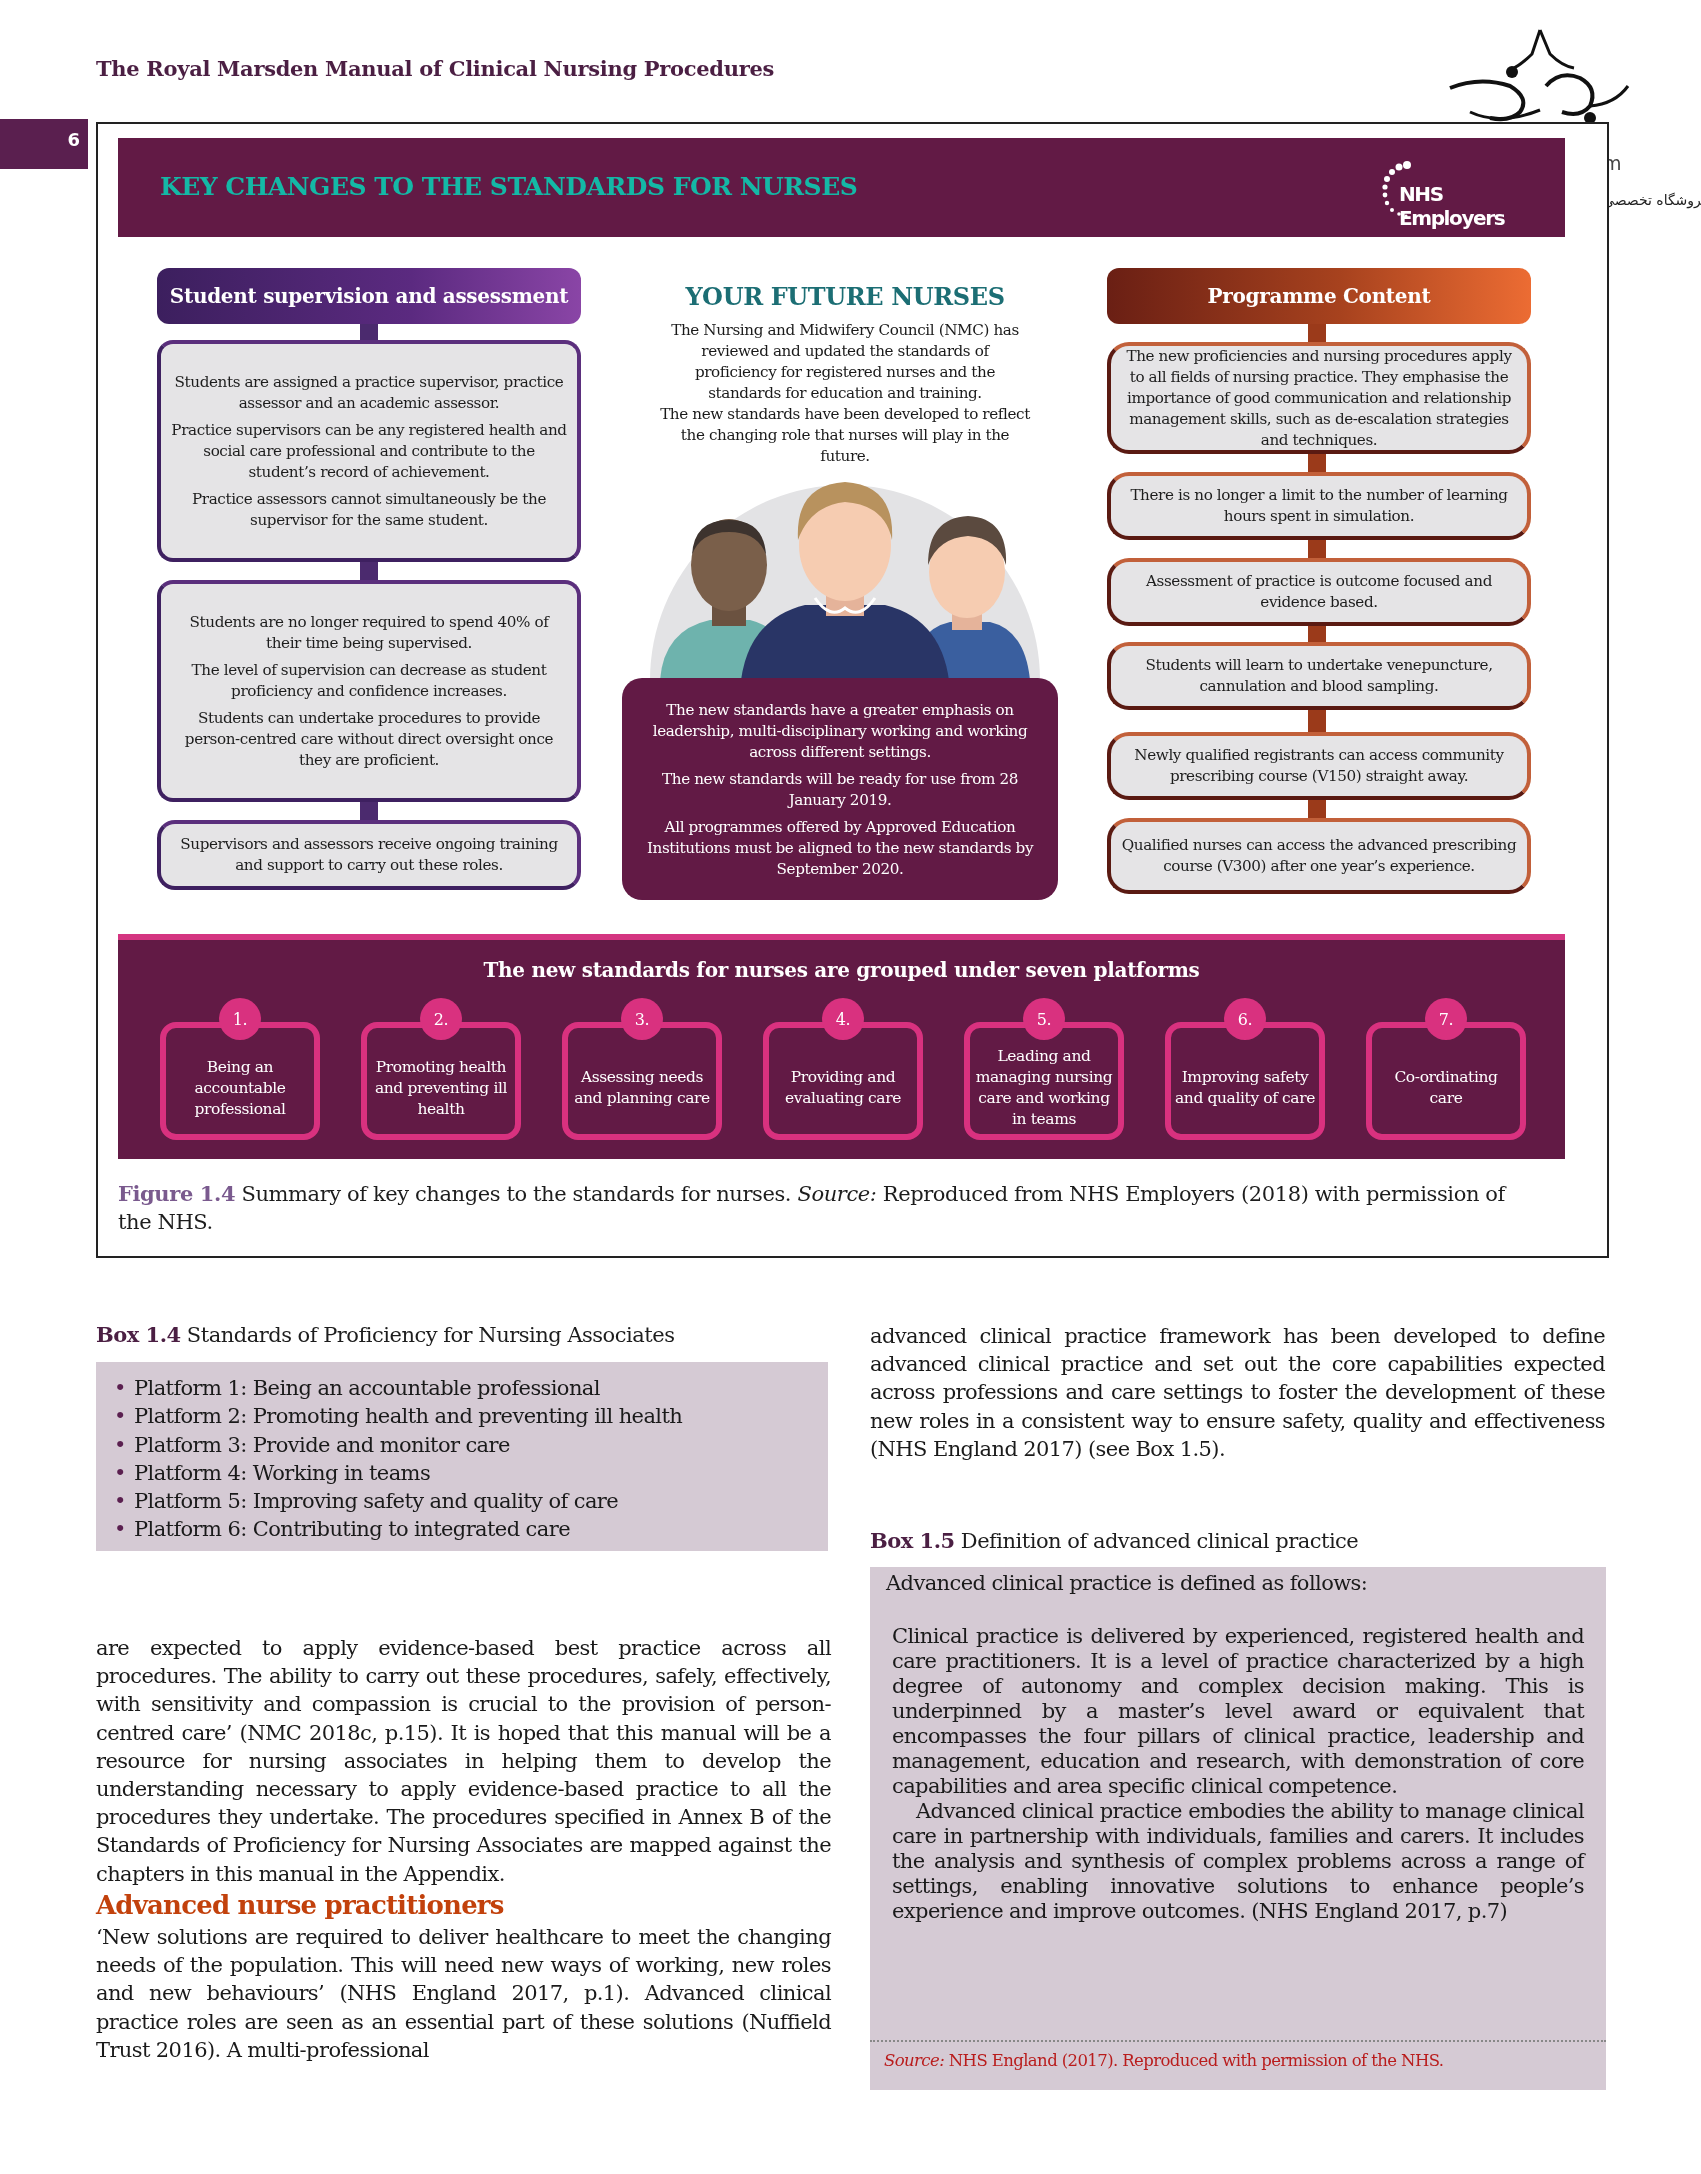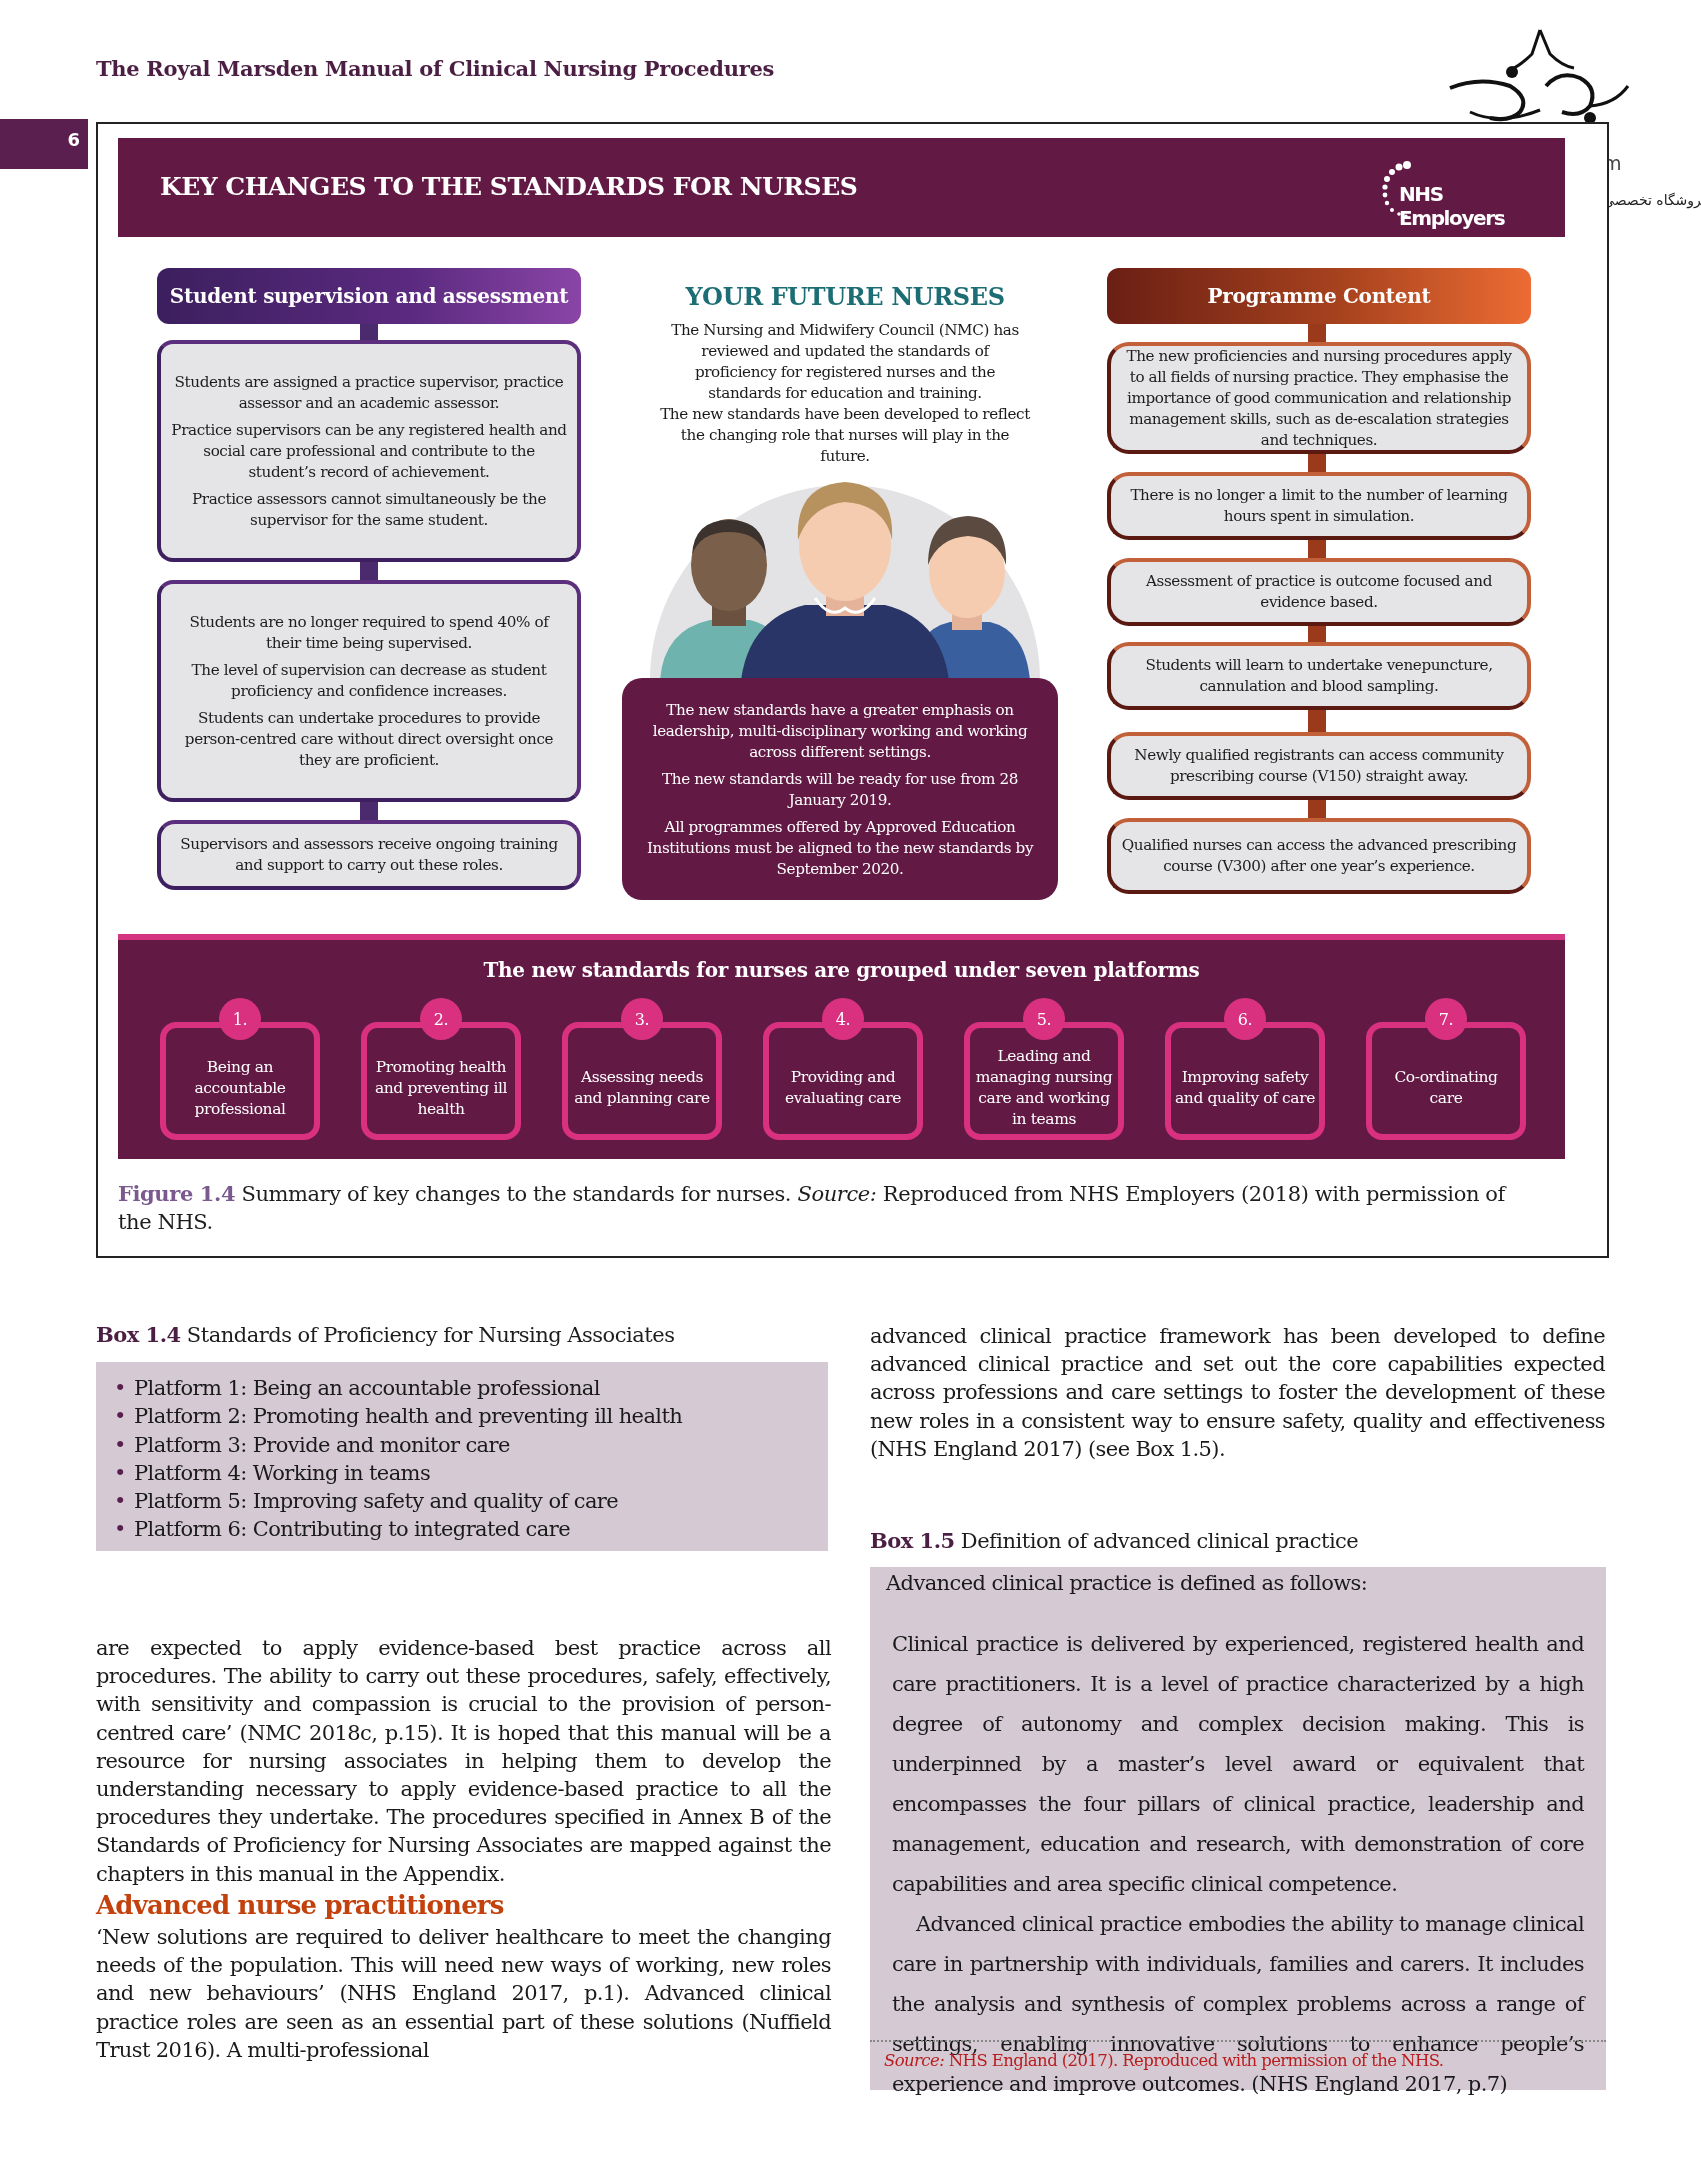--- a/index.html
+++ b/index.html
@@ -11,21 +11,21 @@
   .page-number { position: absolute; right: 8px; top: 10px; color: #fff; font-family: "DejaVu Sans", sans-serif; font-weight: bold; font-size: 18px; }
 
   .watermark { position: absolute; left: 1440px; top: 26px; width: 260px; height: 170px; }
   .wm-logo { position: absolute; left: 0; top: 0; width: 200px; height: 100px; }
   .wm-url { position: absolute; left: 0; top: 126px; font-family: "DejaVu Sans", sans-serif; font-size: 19px; color: #444; }
   .wm-fa { position: absolute; left: 40px; top: 166px; font-family: "DejaVu Sans", sans-serif; font-size: 14px; color: #222; direction: rtl; white-space: nowrap; }
 
   .figure-frame { position: absolute; left: 96px; top: 122px; width: 1513px; height: 1136px; border: 2px solid #222; background: #fff; }
 
   .banner { position: absolute; left: 118px; top: 138px; width: 1447px; height: 99px; background: #621a45; }
-  .banner-title { position: absolute; left: 42px; top: 34px; font-family: "DejaVu Serif", serif; font-weight: bold; font-size: 25px; color: #ffffff; letter-spacing: -0.5px; }
+  .banner-title { position: absolute; left: 42px; top: 34px; font-family: "DejaVu Serif", serif; font-weight: bold; font-size: 25px; color: #14b8a6; letter-spacing: -0.5px; }
   .nhs-logo { position: absolute; right: 28px; top: 22px; width: 160px; height: 60px; }
   .nhs-dots { position: absolute; left: 0; top: 0; width: 40px; height: 60px; }
   .nhs-text { position: absolute; left: 22px; top: 22px; color: #fff; font-family: "DejaVu Sans", sans-serif; font-weight: bold; font-size: 20px; letter-spacing: -1.4px; }
 
   .col-head { position: absolute; height: 56px; border-radius: 12px; color: #fff; font-family: "DejaVu Serif", serif; font-weight: bold; font-size: 20px; display: flex; align-items: center; justify-content: center; letter-spacing: -0.3px; }
   .head-purple { left: 157px; top: 268px; width: 424px; background: linear-gradient(90deg, #3c1f5e 0%, #5b2a80 60%, #8a45a6 100%); }
   .head-orange { left: 1107px; top: 268px; width: 424px; background: linear-gradient(90deg, #6a1f14 0%, #a7421e 55%, #ec6c33 100%); }
 
   .connector { position: absolute; width: 18px; }
   .conn-purple { background: #4b2a6e; }
@@ -63,21 +63,21 @@
   .box14 li::before { content: "\2022"; position: absolute; left: 4px; color: #5a1f4f; }
 
   .body-text { position: absolute; font-family: "DejaVu Serif", serif; font-size: 21px; line-height: 28.2px; text-align: justify; letter-spacing: -0.6px; color: #1a1a1a; }
   .left-para-1 { left: 96px; top: 1634px; width: 735px; }
   .section-heading { position: absolute; left: 96px; top: 1890px; font-family: "DejaVu Serif", serif; font-size: 26px; letter-spacing: -0.8px; color: #c2410c; }
   .left-para-2 { left: 96px; top: 1923px; width: 735px; }
   .right-para-1 { left: 870px; top: 1322px; width: 735px; }
 
   .box15 { position: absolute; left: 870px; top: 1567px; width: 736px; height: 523px; background: #d5cad4; font-family: "DejaVu Serif", serif; letter-spacing: -0.6px; }
   .box15-intro { position: absolute; left: 16px; top: 4px; font-size: 21px; }
-  .box15-quote { position: absolute; left: 22px; top: 57px; width: 692px; font-size: 21px; line-height: 40px; text-align: justify; }
+  .box15-quote { position: absolute; left: 22px; top: 57px; width: 692px; font-size: 21px; line-height: 25px; text-align: justify; }
   .box15-quote p + p { text-indent: 24px; }
   .box15-divider { position: absolute; left: 0; right: 0; top: 473px; border-top: 2px dotted #888; }
   .box15-source { position: absolute; left: 14px; top: 484px; font-size: 16.5px; color: #b91c1c; }
   .box15-source em { font-style: italic; }
 </style>
 </head>
 <body>
 
 <div class="running-head">The Royal Marsden Manual of Clinical Nursing Procedures</div>
 <div class="page-tab">

